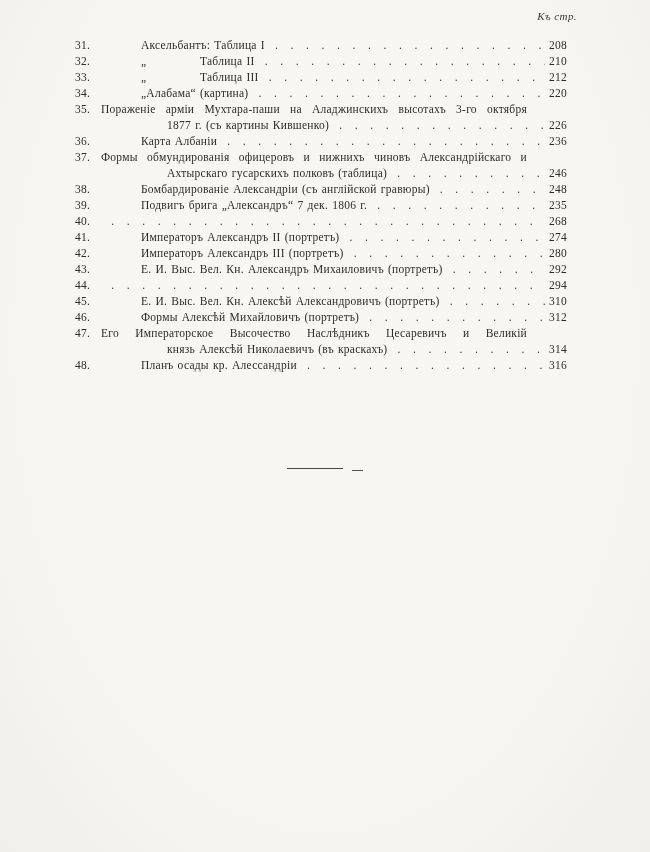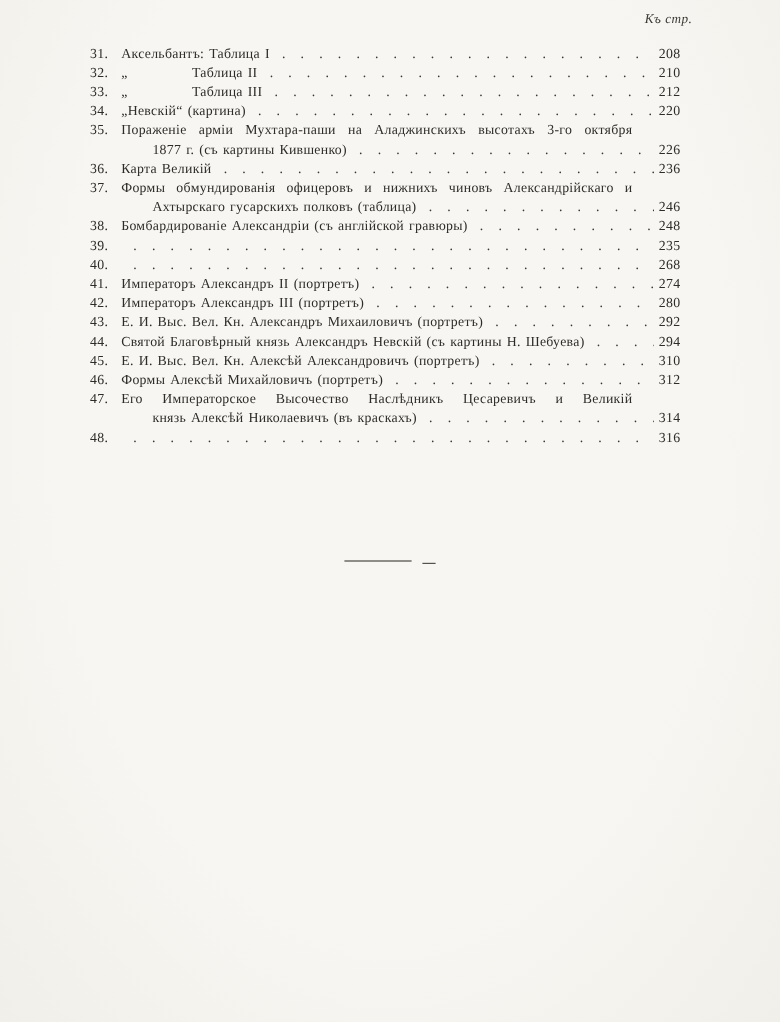--- a/index.html
+++ b/index.html
@@ -44,21 +44,21 @@
   }
   .body { flex: 1; min-width: 0; }
   .line1 {
     margin-right: 52px;
     text-align: justify;
     text-align-last: justify;
     white-space: normal;
   }
   .cont .lastline .text { padding-left: 26px; }
   .lastline { display: flex; align-items: baseline; }
-  .text { white-space: nowrap; }
+  .text { white-space: nowrap; margin-left: 40px; }
   .dots {
     flex: 1;
     overflow: hidden;
     white-space: nowrap;
     margin: 0 4px 0 6px;
     min-width: 8px;
     color: #3a3833;
   }
   .page {
     flex: 0 0 30px;
@@ -131,21 +131,21 @@
         <span class="page">212</span>
       </div>
     </div>
   </div>
 
   <div class="row">
     <div class="num">34.</div>
     <div class="body">
 
       <div class="lastline">
-        <span class="text">„Невскій“ (картина)</span>
+        <span class="text">„Алабама“ (картина)</span>
         <span class="dots">&nbsp;.&nbsp;&nbsp;&nbsp;.&nbsp;&nbsp;&nbsp;.&nbsp;&nbsp;&nbsp;.&nbsp;&nbsp;&nbsp;.&nbsp;&nbsp;&nbsp;.&nbsp;&nbsp;&nbsp;.&nbsp;&nbsp;&nbsp;.&nbsp;&nbsp;&nbsp;.&nbsp;&nbsp;&nbsp;.&nbsp;&nbsp;&nbsp;.&nbsp;&nbsp;&nbsp;.&nbsp;&nbsp;&nbsp;.&nbsp;&nbsp;&nbsp;.&nbsp;&nbsp;&nbsp;.&nbsp;&nbsp;&nbsp;.&nbsp;&nbsp;&nbsp;.&nbsp;&nbsp;&nbsp;.&nbsp;&nbsp;&nbsp;.&nbsp;&nbsp;&nbsp;.&nbsp;&nbsp;&nbsp;.&nbsp;&nbsp;&nbsp;.&nbsp;&nbsp;&nbsp;.&nbsp;&nbsp;&nbsp;.&nbsp;&nbsp;&nbsp;.&nbsp;&nbsp;&nbsp;.&nbsp;&nbsp;&nbsp;.&nbsp;&nbsp;&nbsp;.&nbsp;&nbsp;&nbsp;.&nbsp;&nbsp;&nbsp;.&nbsp;&nbsp;&nbsp;.&nbsp;&nbsp;&nbsp;.&nbsp;&nbsp;&nbsp;.&nbsp;&nbsp;&nbsp;.&nbsp;&nbsp;&nbsp;.&nbsp;&nbsp;&nbsp;.&nbsp;&nbsp;&nbsp;.&nbsp;&nbsp;&nbsp;.&nbsp;&nbsp;&nbsp;.&nbsp;&nbsp;&nbsp;.&nbsp;&nbsp;&nbsp;.&nbsp;&nbsp;&nbsp;.&nbsp;&nbsp;&nbsp;.&nbsp;&nbsp;&nbsp;.&nbsp;&nbsp;&nbsp;.&nbsp;&nbsp;&nbsp;.&nbsp;&nbsp;&nbsp;.&nbsp;&nbsp;&nbsp;.&nbsp;&nbsp;&nbsp;.&nbsp;&nbsp;&nbsp;.&nbsp;&nbsp;&nbsp;.&nbsp;&nbsp;&nbsp;.&nbsp;&nbsp;&nbsp;.&nbsp;&nbsp;&nbsp;.&nbsp;&nbsp;&nbsp;.&nbsp;&nbsp;&nbsp;.&nbsp;&nbsp;&nbsp;.&nbsp;&nbsp;&nbsp;.&nbsp;&nbsp;&nbsp;.&nbsp;&nbsp;&nbsp;.&nbsp;&nbsp;&nbsp;.&nbsp;&nbsp;&nbsp;.&nbsp;&nbsp;&nbsp;.&nbsp;&nbsp;&nbsp;.&nbsp;&nbsp;&nbsp;.&nbsp;&nbsp;&nbsp;.&nbsp;&nbsp;&nbsp;.&nbsp;&nbsp;&nbsp;.&nbsp;&nbsp;&nbsp;.&nbsp;&nbsp;&nbsp;.&nbsp;&nbsp;</span>
         <span class="page">220</span>
       </div>
     </div>
   </div>
 
   <div class="row cont">
     <div class="num">35.</div>
     <div class="body">
       <div class="line1">Пораженіе арміи Мухтара-паши на Аладжинскихъ высотахъ 3-го октября</div>
@@ -155,21 +155,21 @@
         <span class="page">226</span>
       </div>
     </div>
   </div>
 
   <div class="row">
     <div class="num">36.</div>
     <div class="body">
 
       <div class="lastline">
-        <span class="text">Карта Великій</span>
+        <span class="text">Карта Албаніи</span>
         <span class="dots">&nbsp;.&nbsp;&nbsp;&nbsp;.&nbsp;&nbsp;&nbsp;.&nbsp;&nbsp;&nbsp;.&nbsp;&nbsp;&nbsp;.&nbsp;&nbsp;&nbsp;.&nbsp;&nbsp;&nbsp;.&nbsp;&nbsp;&nbsp;.&nbsp;&nbsp;&nbsp;.&nbsp;&nbsp;&nbsp;.&nbsp;&nbsp;&nbsp;.&nbsp;&nbsp;&nbsp;.&nbsp;&nbsp;&nbsp;.&nbsp;&nbsp;&nbsp;.&nbsp;&nbsp;&nbsp;.&nbsp;&nbsp;&nbsp;.&nbsp;&nbsp;&nbsp;.&nbsp;&nbsp;&nbsp;.&nbsp;&nbsp;&nbsp;.&nbsp;&nbsp;&nbsp;.&nbsp;&nbsp;&nbsp;.&nbsp;&nbsp;&nbsp;.&nbsp;&nbsp;&nbsp;.&nbsp;&nbsp;&nbsp;.&nbsp;&nbsp;&nbsp;.&nbsp;&nbsp;&nbsp;.&nbsp;&nbsp;&nbsp;.&nbsp;&nbsp;&nbsp;.&nbsp;&nbsp;&nbsp;.&nbsp;&nbsp;&nbsp;.&nbsp;&nbsp;&nbsp;.&nbsp;&nbsp;&nbsp;.&nbsp;&nbsp;&nbsp;.&nbsp;&nbsp;&nbsp;.&nbsp;&nbsp;&nbsp;.&nbsp;&nbsp;&nbsp;.&nbsp;&nbsp;&nbsp;.&nbsp;&nbsp;&nbsp;.&nbsp;&nbsp;&nbsp;.&nbsp;&nbsp;&nbsp;.&nbsp;&nbsp;&nbsp;.&nbsp;&nbsp;&nbsp;.&nbsp;&nbsp;&nbsp;.&nbsp;&nbsp;&nbsp;.&nbsp;&nbsp;&nbsp;.&nbsp;&nbsp;&nbsp;.&nbsp;&nbsp;&nbsp;.&nbsp;&nbsp;&nbsp;.&nbsp;&nbsp;&nbsp;.&nbsp;&nbsp;&nbsp;.&nbsp;&nbsp;&nbsp;.&nbsp;&nbsp;&nbsp;.&nbsp;&nbsp;&nbsp;.&nbsp;&nbsp;&nbsp;.&nbsp;&nbsp;&nbsp;.&nbsp;&nbsp;&nbsp;.&nbsp;&nbsp;&nbsp;.&nbsp;&nbsp;&nbsp;.&nbsp;&nbsp;&nbsp;.&nbsp;&nbsp;&nbsp;.&nbsp;&nbsp;&nbsp;.&nbsp;&nbsp;&nbsp;.&nbsp;&nbsp;&nbsp;.&nbsp;&nbsp;&nbsp;.&nbsp;&nbsp;&nbsp;.&nbsp;&nbsp;&nbsp;.&nbsp;&nbsp;&nbsp;.&nbsp;&nbsp;&nbsp;.&nbsp;&nbsp;&nbsp;.&nbsp;&nbsp;&nbsp;.&nbsp;&nbsp;</span>
         <span class="page">236</span>
       </div>
     </div>
   </div>
 
   <div class="row cont">
     <div class="num">37.</div>
     <div class="body">
       <div class="line1">Формы обмундированія офицеровъ и нижнихъ чиновъ Александрійскаго и</div>
@@ -191,20 +191,21 @@
         <span class="page">248</span>
       </div>
     </div>
   </div>
 
   <div class="row">
     <div class="num">39.</div>
     <div class="body">
 
       <div class="lastline">
+        <span class="text">Подвигъ брига „Александръ“ 7 дек. 1806 г.</span>
         <span class="dots">&nbsp;.&nbsp;&nbsp;&nbsp;.&nbsp;&nbsp;&nbsp;.&nbsp;&nbsp;&nbsp;.&nbsp;&nbsp;&nbsp;.&nbsp;&nbsp;&nbsp;.&nbsp;&nbsp;&nbsp;.&nbsp;&nbsp;&nbsp;.&nbsp;&nbsp;&nbsp;.&nbsp;&nbsp;&nbsp;.&nbsp;&nbsp;&nbsp;.&nbsp;&nbsp;&nbsp;.&nbsp;&nbsp;&nbsp;.&nbsp;&nbsp;&nbsp;.&nbsp;&nbsp;&nbsp;.&nbsp;&nbsp;&nbsp;.&nbsp;&nbsp;&nbsp;.&nbsp;&nbsp;&nbsp;.&nbsp;&nbsp;&nbsp;.&nbsp;&nbsp;&nbsp;.&nbsp;&nbsp;&nbsp;.&nbsp;&nbsp;&nbsp;.&nbsp;&nbsp;&nbsp;.&nbsp;&nbsp;&nbsp;.&nbsp;&nbsp;&nbsp;.&nbsp;&nbsp;&nbsp;.&nbsp;&nbsp;&nbsp;.&nbsp;&nbsp;&nbsp;.&nbsp;&nbsp;&nbsp;.&nbsp;&nbsp;&nbsp;.&nbsp;&nbsp;&nbsp;.&nbsp;&nbsp;&nbsp;.&nbsp;&nbsp;&nbsp;.&nbsp;&nbsp;&nbsp;.&nbsp;&nbsp;&nbsp;.&nbsp;&nbsp;&nbsp;.&nbsp;&nbsp;&nbsp;.&nbsp;&nbsp;&nbsp;.&nbsp;&nbsp;&nbsp;.&nbsp;&nbsp;&nbsp;.&nbsp;&nbsp;&nbsp;.&nbsp;&nbsp;&nbsp;.&nbsp;&nbsp;&nbsp;.&nbsp;&nbsp;&nbsp;.&nbsp;&nbsp;&nbsp;.&nbsp;&nbsp;&nbsp;.&nbsp;&nbsp;&nbsp;.&nbsp;&nbsp;&nbsp;.&nbsp;&nbsp;&nbsp;.&nbsp;&nbsp;&nbsp;.&nbsp;&nbsp;&nbsp;.&nbsp;&nbsp;&nbsp;.&nbsp;&nbsp;&nbsp;.&nbsp;&nbsp;&nbsp;.&nbsp;&nbsp;&nbsp;.&nbsp;&nbsp;&nbsp;.&nbsp;&nbsp;&nbsp;.&nbsp;&nbsp;&nbsp;.&nbsp;&nbsp;&nbsp;.&nbsp;&nbsp;&nbsp;.&nbsp;&nbsp;&nbsp;.&nbsp;&nbsp;&nbsp;.&nbsp;&nbsp;&nbsp;.&nbsp;&nbsp;&nbsp;.&nbsp;&nbsp;&nbsp;.&nbsp;&nbsp;&nbsp;.&nbsp;&nbsp;&nbsp;.&nbsp;&nbsp;&nbsp;.&nbsp;&nbsp;&nbsp;.&nbsp;&nbsp;&nbsp;.&nbsp;&nbsp;</span>
         <span class="page">235</span>
       </div>
     </div>
   </div>
 
   <div class="row">
     <div class="num">40.</div>
     <div class="body">
 
@@ -249,21 +250,20 @@
         <span class="page">292</span>
       </div>
     </div>
   </div>
 
   <div class="row">
     <div class="num">44.</div>
     <div class="body">
 
       <div class="lastline">
-        <span class="text">Святой Благовѣрный князь Александръ Невскій (съ картины Н. Шебуева)</span>
         <span class="dots">&nbsp;.&nbsp;&nbsp;&nbsp;.&nbsp;&nbsp;&nbsp;.&nbsp;&nbsp;&nbsp;.&nbsp;&nbsp;&nbsp;.&nbsp;&nbsp;&nbsp;.&nbsp;&nbsp;&nbsp;.&nbsp;&nbsp;&nbsp;.&nbsp;&nbsp;&nbsp;.&nbsp;&nbsp;&nbsp;.&nbsp;&nbsp;&nbsp;.&nbsp;&nbsp;&nbsp;.&nbsp;&nbsp;&nbsp;.&nbsp;&nbsp;&nbsp;.&nbsp;&nbsp;&nbsp;.&nbsp;&nbsp;&nbsp;.&nbsp;&nbsp;&nbsp;.&nbsp;&nbsp;&nbsp;.&nbsp;&nbsp;&nbsp;.&nbsp;&nbsp;&nbsp;.&nbsp;&nbsp;&nbsp;.&nbsp;&nbsp;&nbsp;.&nbsp;&nbsp;&nbsp;.&nbsp;&nbsp;&nbsp;.&nbsp;&nbsp;&nbsp;.&nbsp;&nbsp;&nbsp;.&nbsp;&nbsp;&nbsp;.&nbsp;&nbsp;&nbsp;.&nbsp;&nbsp;&nbsp;.&nbsp;&nbsp;&nbsp;.&nbsp;&nbsp;&nbsp;.&nbsp;&nbsp;&nbsp;.&nbsp;&nbsp;&nbsp;.&nbsp;&nbsp;&nbsp;.&nbsp;&nbsp;&nbsp;.&nbsp;&nbsp;&nbsp;.&nbsp;&nbsp;&nbsp;.&nbsp;&nbsp;&nbsp;.&nbsp;&nbsp;&nbsp;.&nbsp;&nbsp;&nbsp;.&nbsp;&nbsp;&nbsp;.&nbsp;&nbsp;&nbsp;.&nbsp;&nbsp;&nbsp;.&nbsp;&nbsp;&nbsp;.&nbsp;&nbsp;&nbsp;.&nbsp;&nbsp;&nbsp;.&nbsp;&nbsp;&nbsp;.&nbsp;&nbsp;&nbsp;.&nbsp;&nbsp;&nbsp;.&nbsp;&nbsp;&nbsp;.&nbsp;&nbsp;&nbsp;.&nbsp;&nbsp;&nbsp;.&nbsp;&nbsp;&nbsp;.&nbsp;&nbsp;&nbsp;.&nbsp;&nbsp;&nbsp;.&nbsp;&nbsp;&nbsp;.&nbsp;&nbsp;&nbsp;.&nbsp;&nbsp;&nbsp;.&nbsp;&nbsp;&nbsp;.&nbsp;&nbsp;&nbsp;.&nbsp;&nbsp;&nbsp;.&nbsp;&nbsp;&nbsp;.&nbsp;&nbsp;&nbsp;.&nbsp;&nbsp;&nbsp;.&nbsp;&nbsp;&nbsp;.&nbsp;&nbsp;&nbsp;.&nbsp;&nbsp;&nbsp;.&nbsp;&nbsp;&nbsp;.&nbsp;&nbsp;&nbsp;.&nbsp;&nbsp;&nbsp;.&nbsp;&nbsp;</span>
         <span class="page">294</span>
       </div>
     </div>
   </div>
 
   <div class="row">
     <div class="num">45.</div>
     <div class="body">
 
@@ -297,20 +297,21 @@
         <span class="page">314</span>
       </div>
     </div>
   </div>
 
   <div class="row">
     <div class="num">48.</div>
     <div class="body">
 
       <div class="lastline">
+        <span class="text">Планъ осады кр. Алессандріи</span>
         <span class="dots">&nbsp;.&nbsp;&nbsp;&nbsp;.&nbsp;&nbsp;&nbsp;.&nbsp;&nbsp;&nbsp;.&nbsp;&nbsp;&nbsp;.&nbsp;&nbsp;&nbsp;.&nbsp;&nbsp;&nbsp;.&nbsp;&nbsp;&nbsp;.&nbsp;&nbsp;&nbsp;.&nbsp;&nbsp;&nbsp;.&nbsp;&nbsp;&nbsp;.&nbsp;&nbsp;&nbsp;.&nbsp;&nbsp;&nbsp;.&nbsp;&nbsp;&nbsp;.&nbsp;&nbsp;&nbsp;.&nbsp;&nbsp;&nbsp;.&nbsp;&nbsp;&nbsp;.&nbsp;&nbsp;&nbsp;.&nbsp;&nbsp;&nbsp;.&nbsp;&nbsp;&nbsp;.&nbsp;&nbsp;&nbsp;.&nbsp;&nbsp;&nbsp;.&nbsp;&nbsp;&nbsp;.&nbsp;&nbsp;&nbsp;.&nbsp;&nbsp;&nbsp;.&nbsp;&nbsp;&nbsp;.&nbsp;&nbsp;&nbsp;.&nbsp;&nbsp;&nbsp;.&nbsp;&nbsp;&nbsp;.&nbsp;&nbsp;&nbsp;.&nbsp;&nbsp;&nbsp;.&nbsp;&nbsp;&nbsp;.&nbsp;&nbsp;&nbsp;.&nbsp;&nbsp;&nbsp;.&nbsp;&nbsp;&nbsp;.&nbsp;&nbsp;&nbsp;.&nbsp;&nbsp;&nbsp;.&nbsp;&nbsp;&nbsp;.&nbsp;&nbsp;&nbsp;.&nbsp;&nbsp;&nbsp;.&nbsp;&nbsp;&nbsp;.&nbsp;&nbsp;&nbsp;.&nbsp;&nbsp;&nbsp;.&nbsp;&nbsp;&nbsp;.&nbsp;&nbsp;&nbsp;.&nbsp;&nbsp;&nbsp;.&nbsp;&nbsp;&nbsp;.&nbsp;&nbsp;&nbsp;.&nbsp;&nbsp;&nbsp;.&nbsp;&nbsp;&nbsp;.&nbsp;&nbsp;&nbsp;.&nbsp;&nbsp;&nbsp;.&nbsp;&nbsp;&nbsp;.&nbsp;&nbsp;&nbsp;.&nbsp;&nbsp;&nbsp;.&nbsp;&nbsp;&nbsp;.&nbsp;&nbsp;&nbsp;.&nbsp;&nbsp;&nbsp;.&nbsp;&nbsp;&nbsp;.&nbsp;&nbsp;&nbsp;.&nbsp;&nbsp;&nbsp;.&nbsp;&nbsp;&nbsp;.&nbsp;&nbsp;&nbsp;.&nbsp;&nbsp;&nbsp;.&nbsp;&nbsp;&nbsp;.&nbsp;&nbsp;&nbsp;.&nbsp;&nbsp;&nbsp;.&nbsp;&nbsp;&nbsp;.&nbsp;&nbsp;&nbsp;.&nbsp;&nbsp;&nbsp;.&nbsp;&nbsp;</span>
         <span class="page">316</span>
       </div>
     </div>
   </div>
 </div>
 
   <div class="divider">
     <span class="bar"></span><span class="tick"></span>
   </div>

